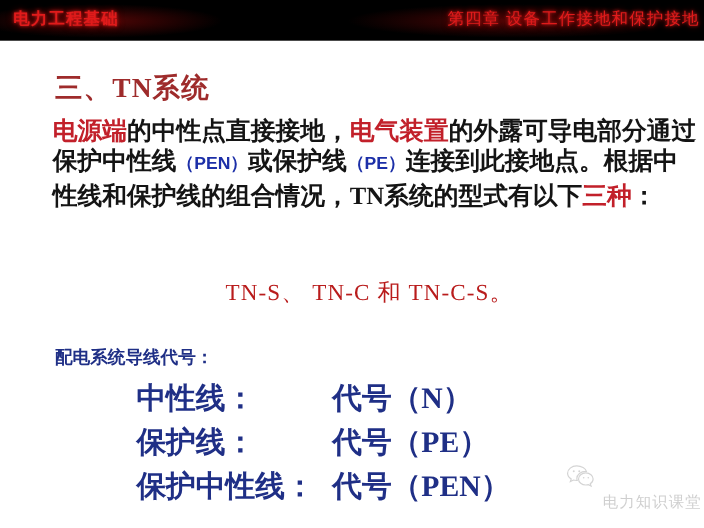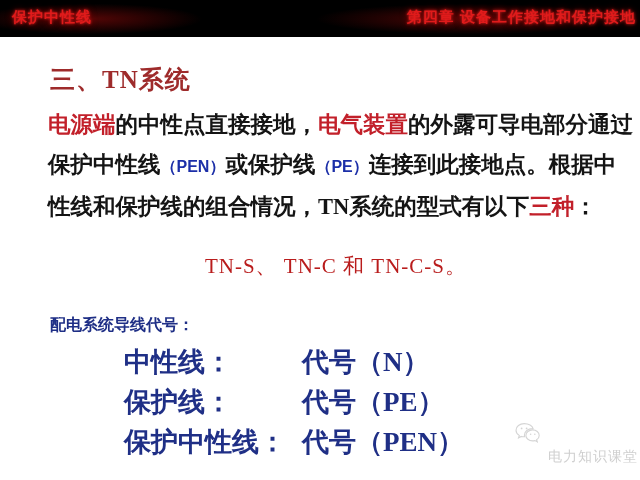--- a/index.html
+++ b/index.html
@@ -46,21 +46,21 @@
     text-shadow: 0 0 3px rgba(255,40,40,0.85), 0 0 7px rgba(200,0,0,0.6);
     white-space: nowrap;
   }
   .header-right {
     position: absolute;
     right: 4px;
     top: 8px;
     color: #e01b1b;
     font-family: "Liberation Sans", "DejaVu Sans", sans-serif;
     font-size: 15px;
-    font-weight: bold;
+    font-weight: normal;
     letter-spacing: 1px;
     text-shadow: 0 0 3px rgba(255,40,40,0.85), 0 0 7px rgba(200,0,0,0.6);
     white-space: nowrap;
   }
 
   
   .slide-body {
     position: absolute;
     left: 16px;
     top: 37px;
@@ -79,21 +79,21 @@
     white-space: nowrap;
   }
 
   .paragraph {
     position: absolute;
     left: 32px;
     top: 68px;
     width: 585px;
     font-size: 22.5px;
     font-weight: bold;
-    line-height: 40px;
+    line-height: 28px;
     color: #141414;
     letter-spacing: 0px;
   }
   .paragraph .red {
     color: #c2202a;
   }
   .paragraph .blue-code {
     color: #1c2fa8;
     font-size: 16px;
     font-weight: bold;
@@ -167,21 +167,21 @@
     letter-spacing: 1px;
     white-space: nowrap;
     margin-top: 48px;
   }
 </style>
 </head>
 <body>
 
 <div class="header-bar">
   <div class="header-glow"></div>
-  <div class="header-left">保护中性线</div>
+  <div class="header-left">电力工程基础</div>
   <div class="header-right">第四章 设备工作接地和保护接地</div>
 </div>
 
 <div class="slide-body">
 
   <div class="section-heading">三、TN系统</div>
 
   <div class="paragraph">
     <span class="red">电源端</span><span>的中性点直接接地，</span><span class="red">电气装置</span><span>的外露可导电部分通过保护中性线</span><span class="blue-code">（PEN）</span><span>或保护线</span><span class="blue-code">（PE）</span><span>连接到此接地点。根据中性线和保护线的组合情况，</span><span class="latin">TN</span><span>系统的型式有以下</span><span class="red">三种</span><span>：</span>
   </div>

